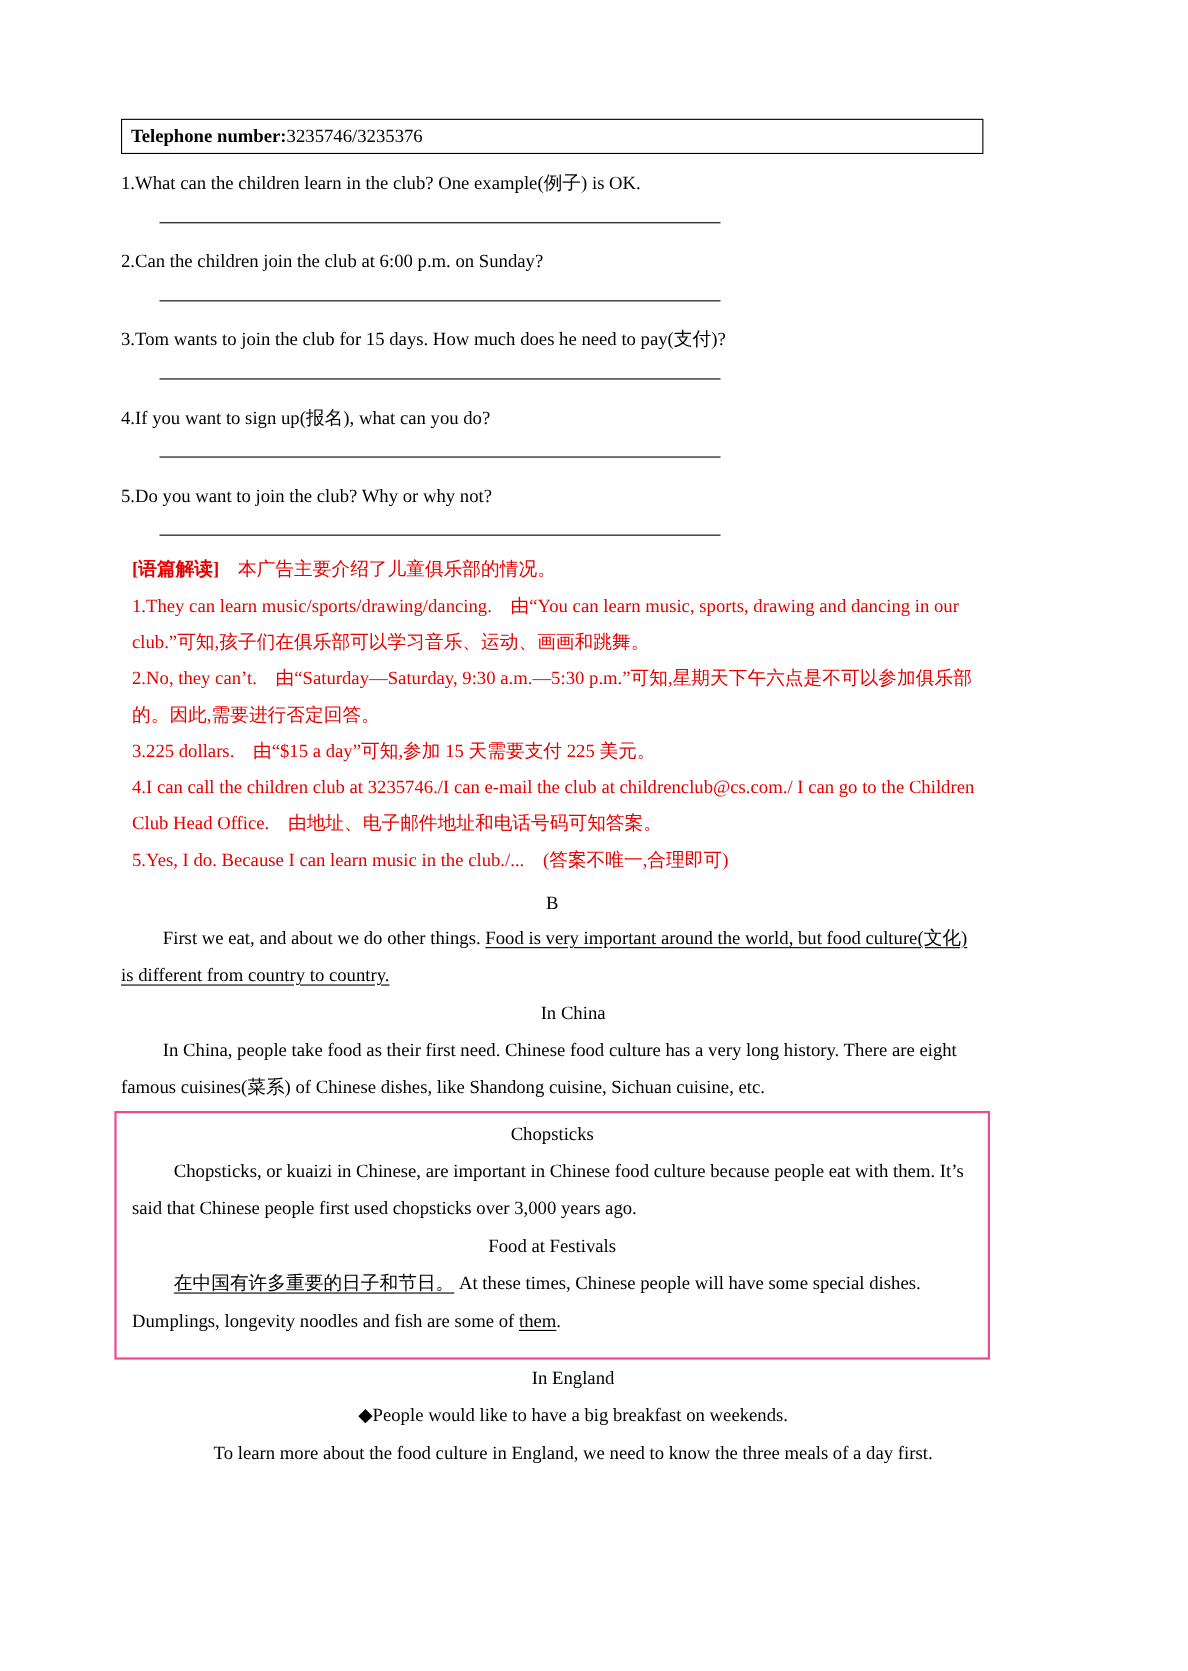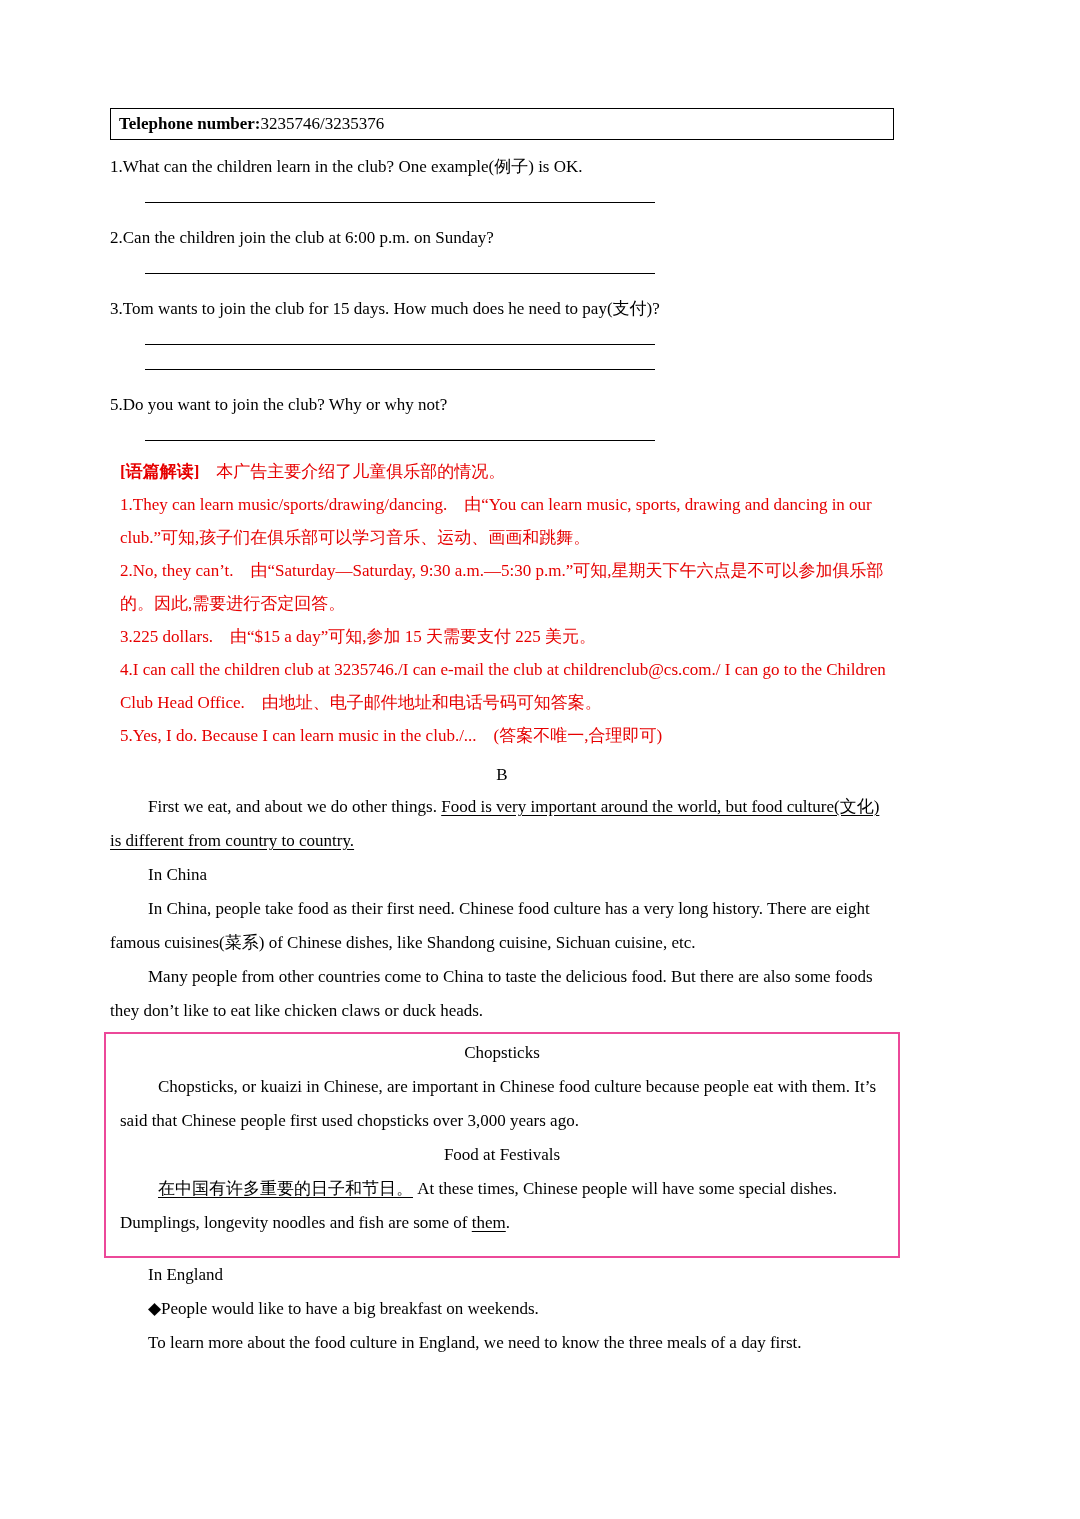--- a/index.html
+++ b/index.html
@@ -60,20 +60,21 @@
 
   .para {
     font-size: 17px;
     line-height: 34px;
     text-indent: 38px;
   }
   .subhead {
     font-size: 17px;
     line-height: 34px;
     margin-left: 38px;
+    text-align: center;
   }
   .text-box {
     border: 2px solid #ec4899;
     margin: 4px -6px 0 -6px;
     padding: 2px 14px 16px 14px;
   }
   .box-heading {
     font-size: 17px;
     line-height: 34px;
     text-align: center;
@@ -91,20 +92,21 @@
   <section>
     <p class="question">1.What can the children learn in the club? One example(例子) is OK.</p>
     <div class="answer-line"></div>
 
     <p class="question">2.Can the children join the club at 6:00 p.m. on Sunday?</p>
     <div class="answer-line"></div>
 
     <p class="question">3.Tom wants to join the club for 15 days. How much does he need to pay(支付)?</p>
     <div class="answer-line"></div>
 
+    <p class="question">4.If you want to sign up(报名), what can you do?</p>
     <div class="answer-line"></div>
 
     <p class="question">5.Do you want to join the club? Why or why not?</p>
     <div class="answer-line"></div>
   </section>
 
   <section class="red-section">
     <p class="red-p">
       <span class="red-label">[语篇解读]</span><span>　本广告主要介绍了儿童俱乐部的情况。</span>
     </p>
@@ -117,21 +119,20 @@
 
   <p class="section-label center">B</p>
 
   <section>
     <p class="para">
       <span>First we eat, and about we do other things. </span><span class="u">Food is very important around the world, but food culture(文化) is different from country to country. </span>
     </p>
 
     <p class="subhead">In China</p>
     <p class="para">In China, people take food as their first need. Chinese food culture has a very long history. There are eight famous cuisines(菜系) of Chinese dishes, like Shandong cuisine, Sichuan cuisine, etc.</p>
-    <p class="para">Many people from other countries come to China to taste the delicious food. But there are also some foods they don’t like to eat like chicken claws or duck heads.</p>
 
     <div class="text-box">
       <p class="box-heading">Chopsticks</p>
       <p class="para">Chopsticks, or kuaizi in Chinese, are important in Chinese food culture because people eat with them. It’s said that Chinese people first used chopsticks over 3,000 years ago.</p>
       <p class="box-heading">Food at Festivals</p>
       <p class="para">
         <span class="u">在中国有许多重要的日子和节日。</span><span> At these times, Chinese people will have some special dishes. Dumplings, longevity noodles and fish are some of </span><span class="u">them</span><span>.</span>
       </p>
     </div>
 

